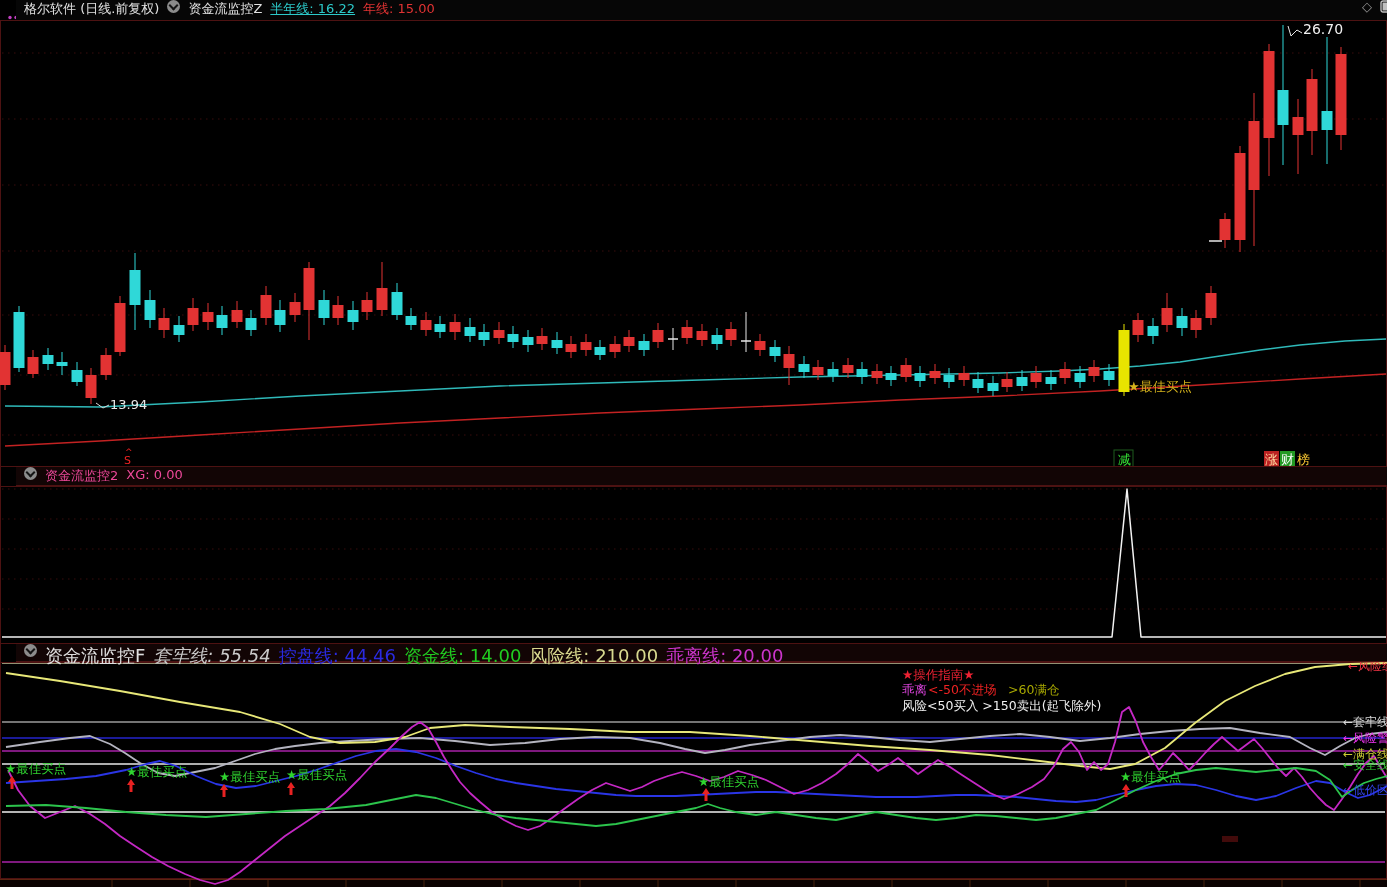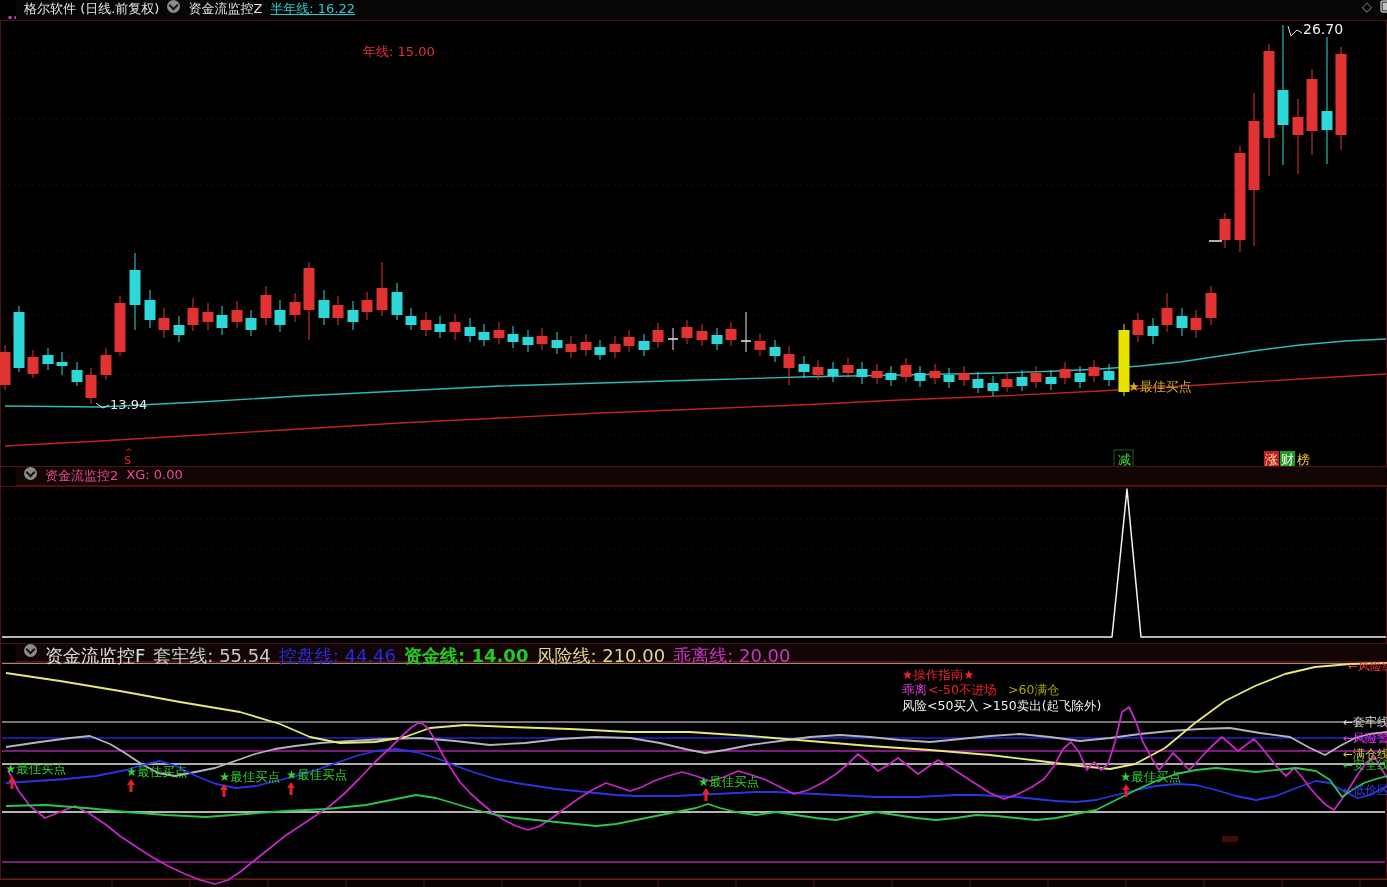--- a/index.html
+++ b/index.html
@@ -22,39 +22,39 @@
   .winicon{color:#9a9a9a;font-size:13px;line-height:1;}
   #p3h span, #topbar span{white-space:nowrap;}
 </style>
 </head>
 <body>
 
 <div id="topbar" class="hbar">
   <span>格尔软件 (日线.前复权)</span>
   <span class="chev"></span>
   <span>资金流监控Z</span>
-  <span id="topbar-items" style="display:contents"><span style="color: rgb(44, 202, 202); text-decoration: underline;">半年线: 16.22</span><span style="color: rgb(224, 51, 51); margin-top: 43px;">年线: 15.00</span></span>
+  <span id="topbar-items" style="display:contents"><span style="color: rgb(44, 202, 202); text-decoration: underline;">半年线: 16.22</span><span style="color: rgb(224, 51, 51);">年线: 15.00</span></span>
   <span class="spacer"></span>
   <span class="winicon">◇</span>
   <span><svg width="15" height="13">
         <rect x="1" y="1" width="13" height="11" rx="2" fill="none" stroke="#c0c0c0" stroke-width="1.4"></rect>
         <rect x="2.5" y="2.5" width="5.5" height="8" fill="#c0c0c0"></rect>
       </svg></span>
 </div>
 
 <div id="p2h" class="hbar">
   <span class="chev"></span>
   <span>资金流监控2</span>
   <span>XG: 0.00</span>
 </div>
 
 <div id="p3h" class="hbar">
   <span class="chev"></span>
   <span>资金流监控F</span>
-  <span id="p3-items" style="display:contents"><span style="color: rgb(201, 201, 201);">套牢线: 55.54</span><span style="color: rgb(42, 42, 224);">控盘线: 44.46</span><span style="color: rgb(33, 204, 33); font-weight: bold;">资金线: 14.00</span><span style="color: rgb(217, 217, 143);">风险线: 210.00</span><span style="color: rgb(204, 53, 204);">乖离线: 20.00</span></span>
+  <span id="p3-items" style="display:contents"><span style="color: rgb(201, 201, 201); font-style: italic;">套牢线: 55.54</span><span style="color: rgb(42, 42, 224);">控盘线: 44.46</span><span style="color: rgb(33, 204, 33);">资金线: 14.00</span><span style="color: rgb(217, 217, 143);">风险线: 210.00</span><span style="color: rgb(204, 53, 204);">乖离线: 20.00</span></span>
 </div>
 
 <svg id="chart-svg" width="1387" height="887">
     <line x1="0" y1="20.5" x2="1387" y2="20.5" stroke="#4d1212" stroke-width="1"></line>
     <line x1="0" y1="466.5" x2="1387" y2="466.5" stroke="#4d1212" stroke-width="1"></line>
     <line x1="0" y1="486.5" x2="1387" y2="486.5" stroke="#4d1212" stroke-width="1"></line>
     <line x1="0" y1="643.5" x2="1387" y2="643.5" stroke="#4d1212" stroke-width="1"></line>
     <line x1="0" y1="662.5" x2="1387" y2="662.5" stroke="#4d1212" stroke-width="1"></line>
     <line x1="0" y1="878.5" x2="1387" y2="878.5" stroke="#4d1212" stroke-width="1"></line>
     <line x1="0" y1="886.5" x2="1387" y2="886.5" stroke="#4d1212" stroke-width="1"></line>

